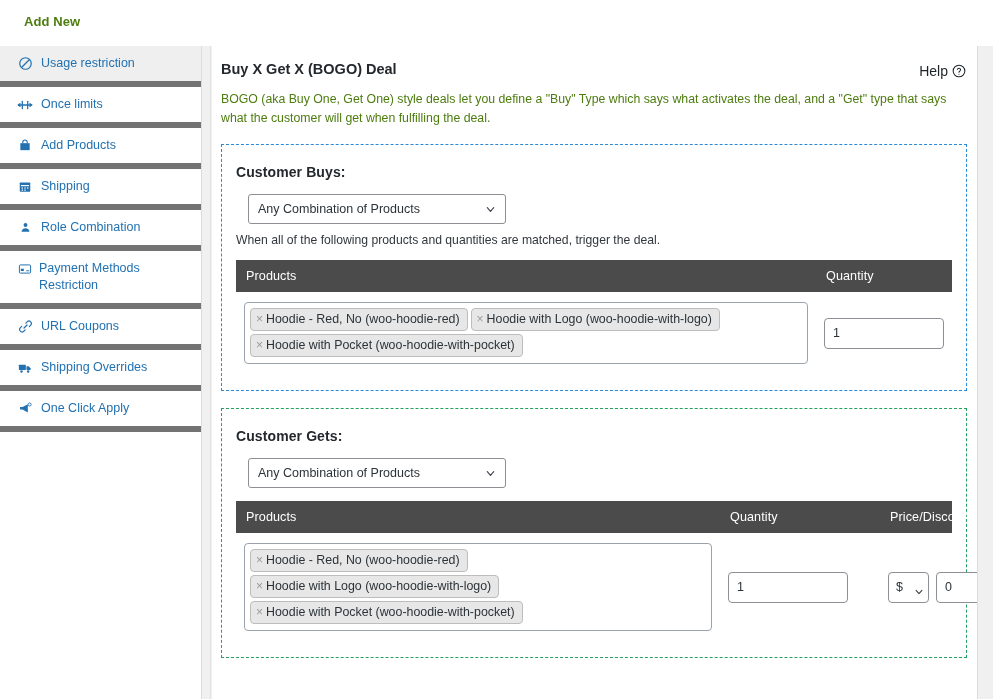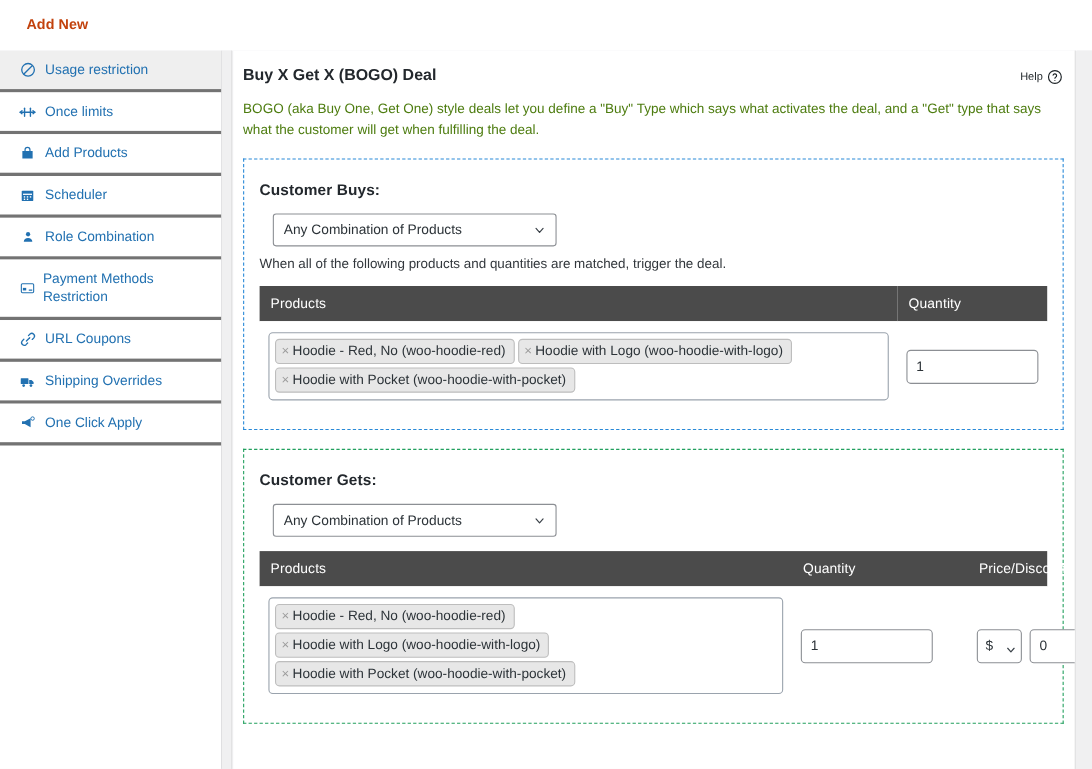--- a/index.html
+++ b/index.html
@@ -13,39 +13,39 @@
   }
 
   
   #topbar {
     position: absolute; left: 0; top: 0;
     width: 993px; height: 46px;
     background: #ffffff;
   }
   #topbar-title {
     position: absolute; left: 24px; top: 14px;
-    font-size: 13px; font-weight: bold; color: #c2410c;
+    font-size: 13px; font-weight: bold; color: #4d7c0f;
     letter-spacing: 0.1px;
   }
 
   
   #sidebar {
     position: absolute; left: 0; top: 46px;
     width: 202px; height: 653px;
     background: #ffffff;
     border-right: 1px solid #dcdcde;
   }
   #sidebar-list { list-style: none; margin: 0; padding: 0; }
   .side-item {
     position: relative;
     display: flex;
-    align-items: center;
+    align-items: flex-start;
     min-height: 37px;
     padding: 9px 10px 9px 16px;
-    border-bottom: 3px solid #737373;
+    border-bottom: 6px solid #737373;
     cursor: pointer;
     background: #ffffff;
   }
   .side-item.active { background: #efefef; }
   .side-icon {
     flex: 0 0 auto;
     width: 18px; height: 17px;
     margin-right: 9px;
     color: #2271b1;
     display: flex; align-items: center; justify-content: center;
@@ -83,21 +83,21 @@
   }
   #panel-title {
     position: absolute; left: 0; top: 15px;
     font-size: 14.5px; font-weight: bold; color: #23282d;
   }
   #help-wrap {
     position: absolute; right: 1px; top: 17px;
     display: flex; align-items: center; gap: 4px;
     cursor: pointer;
   }
-  #help-label { font-size: 10px; color: #1d2327; }
+  #help-label { font-size: 14px; color: #1d2327; }
   #help-icon { width: 14px; height: 14px; color: #1d2327; }
   #help-icon svg { display:block; }
 
   #panel-desc {
     position: relative;
     margin-top: 0px;
     width: 735px;
     font-size: 12.3px;
     line-height: 18.5px;
     color: #4d7c0f;
@@ -288,21 +288,21 @@
           <svg viewBox="0 0 24 24" width="14" height="15" fill="currentColor">
             <rect x="3" y="5" width="18" height="16" rx="1.3"></rect>
             <rect x="5" y="9.5" width="14" height="2" fill="#fff"></rect>
             <rect x="6.2" y="13.5" width="2.2" height="2.2" fill="#fff"></rect>
             <rect x="10.9" y="13.5" width="2.2" height="2.2" fill="#fff"></rect>
             <rect x="15.6" y="13.5" width="2.2" height="2.2" fill="#fff"></rect>
             <rect x="6.2" y="17.2" width="2.2" height="2.2" fill="#fff"></rect>
             <rect x="10.9" y="17.2" width="2.2" height="2.2" fill="#fff"></rect>
           </svg>
         </span>
-        <span class="side-label">Scheduler</span>
+        <span class="side-label">Shipping</span>
       </li>
       <li class="side-item">
         <span class="side-icon">
           <svg viewBox="0 0 24 24" width="13" height="15" fill="currentColor">
             <circle cx="12" cy="7.3" r="3.6"></circle>
             <path d="M4.8 20c0-4 3.2-6.6 7.2-6.6S19.2 16 19.2 20z"></path>
           </svg>
         </span>
         <span class="side-label">Role Combination</span>
       </li>

